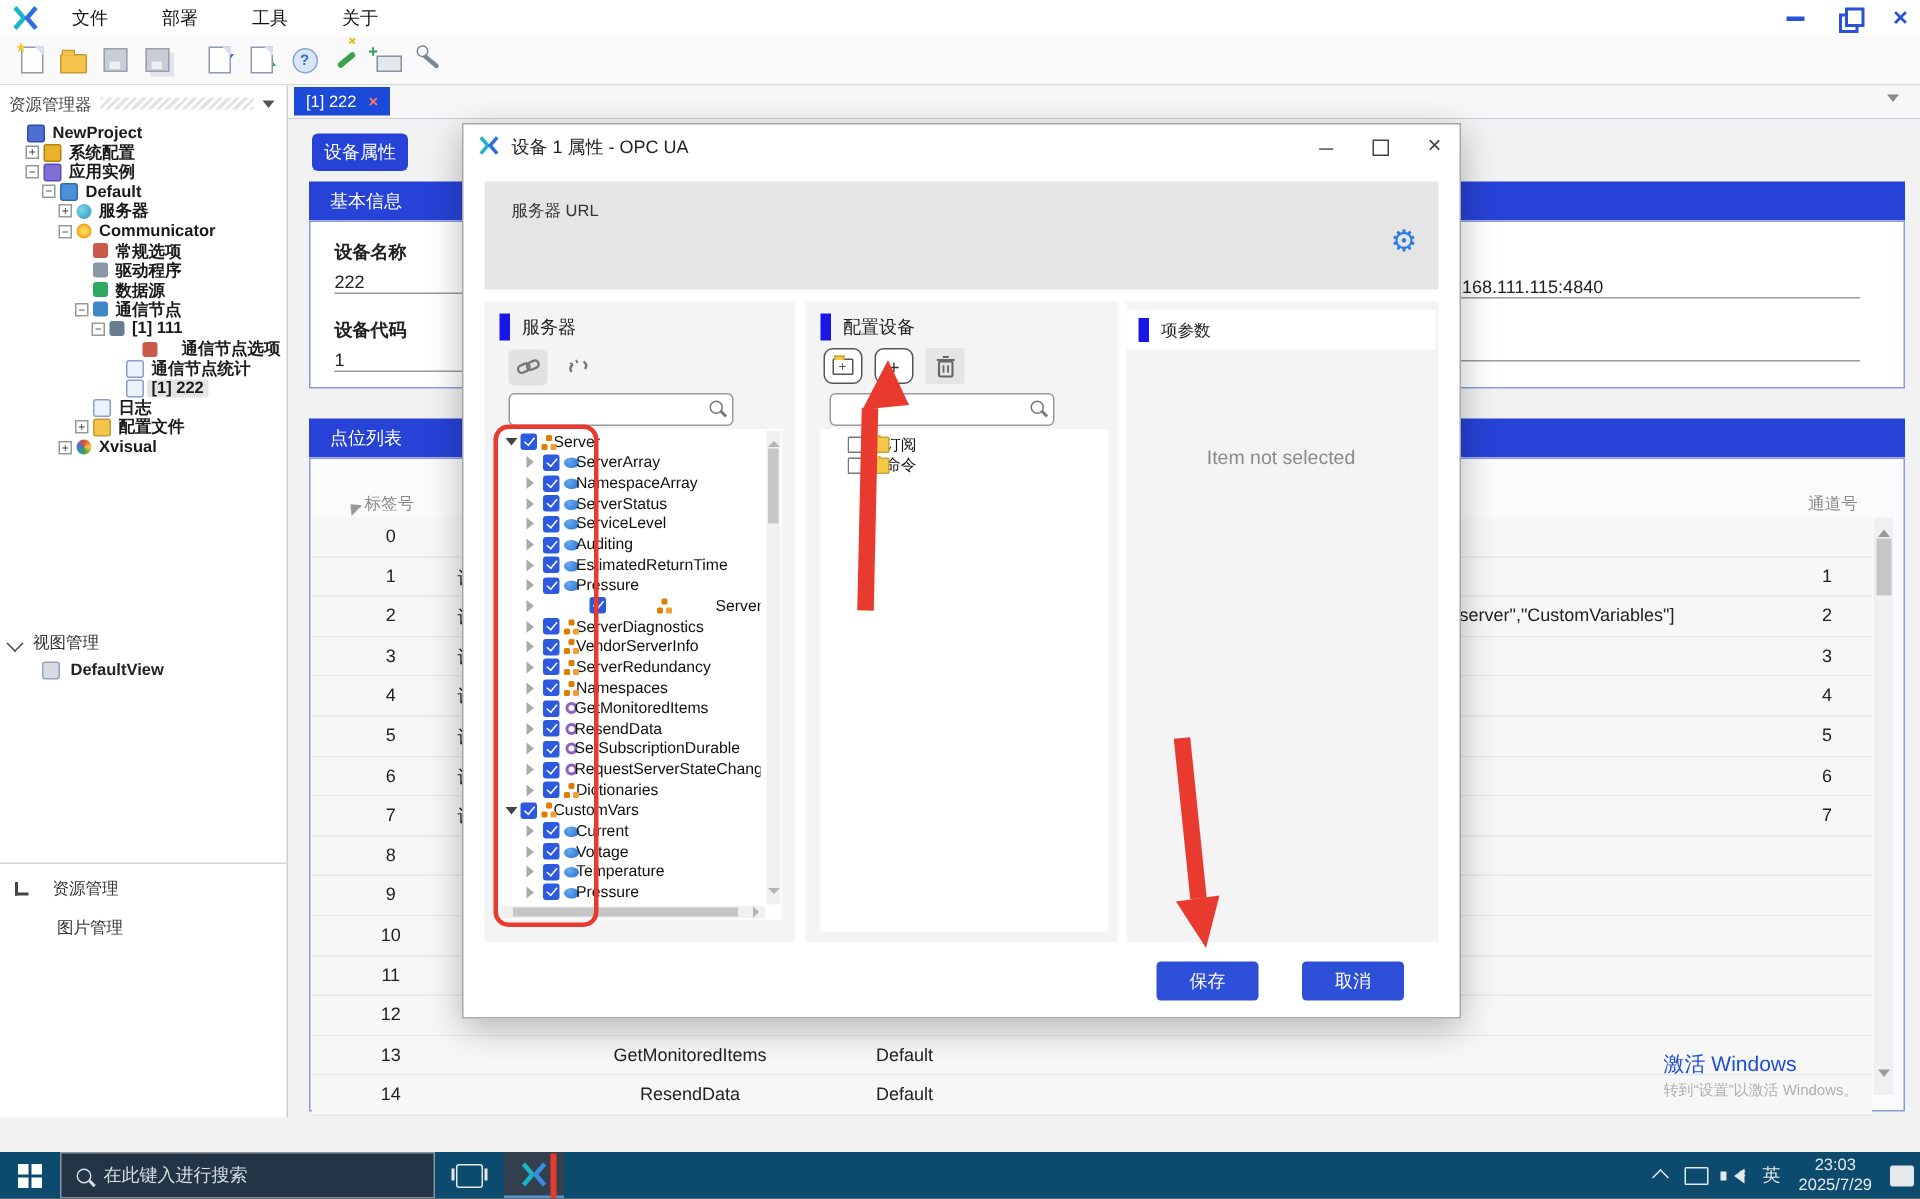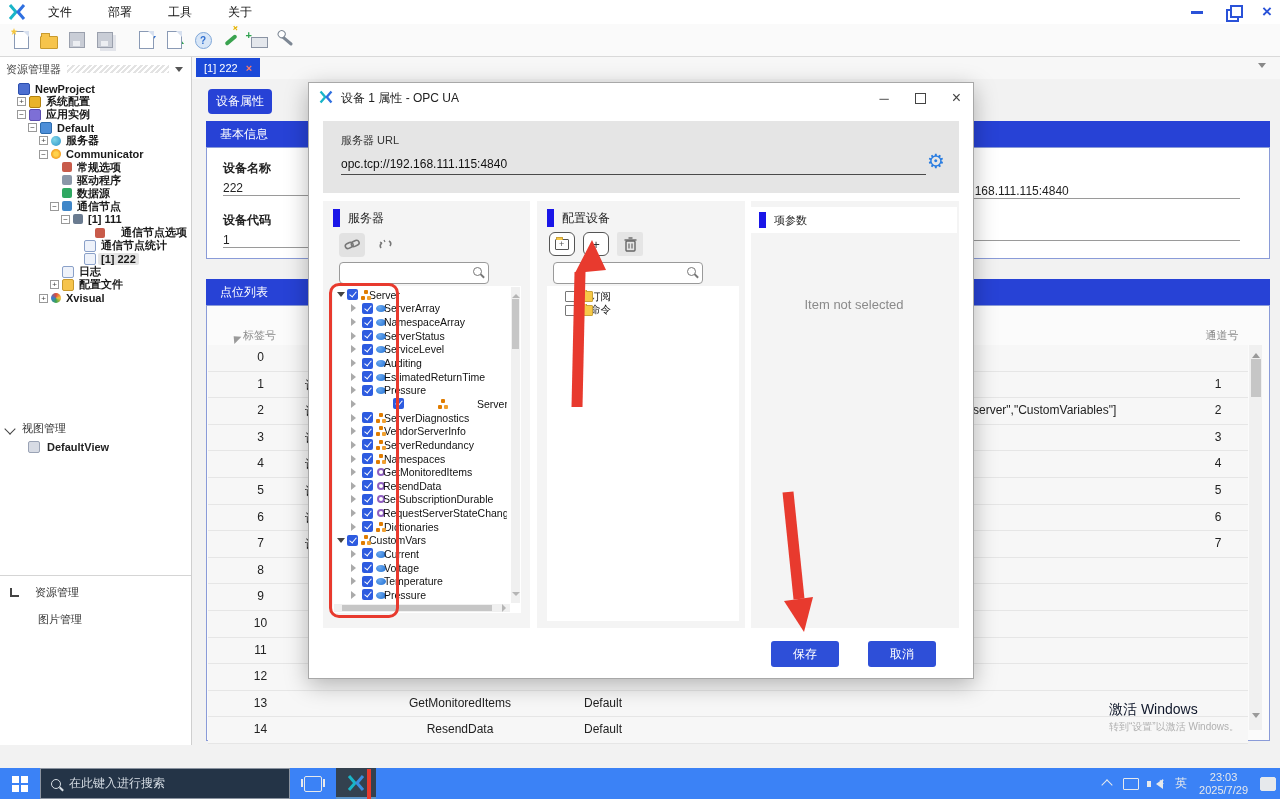--- a/index.html
+++ b/index.html
@@ -76,21 +76,21 @@
   .fldlbl{font-size:12px;color:#222;font-weight:bold;}
   .fldval{font-size:12px;color:#222;border-bottom:1px solid #9a9a9a;}
   #points-panel{left:14px;top:226px;width:1064px;height:436px;background:#fbfbfb;border:1px solid #8a9bd8;box-sizing:border-box;}
   .th{font-size:11px;color:#8a8a8a;position:absolute;}
   .sorttri{width:0;height:0;border:5px solid transparent;border-bottom:6px solid #9a9a9a;transform:rotate(-45deg);}
   .trow{position:relative;width:1040px;height:25.6px;border-bottom:1px solid #e6e6e6;background:#f7f7f7;font-size:12px;color:#222;}
   .trow span{position:absolute;top:5px;}
   .vsb{position:absolute;background:#f0f0f0;}
   .sbthumb{position:absolute;background:#c6c6c6;}
   .sbarrow{position:absolute;width:0;height:0;border:4px solid transparent;}
-  .watermark1{font-size:14px;color:#0f172a;}
+  .watermark1{font-size:14px;color:#1d4ed8;}
   .watermark2{font-size:10px;color:#b0b0b0;}
   
   #dialog{left:308px;top:82px;width:664px;height:595px;background:#fff;border:1px solid #a8a8a8;box-shadow:0 6px 22px rgba(0,0,0,.28);z-index:10;}
   #dlg-title{position:absolute;left:0;top:0;width:100%;height:30px;display:flex;align-items:center;padding-left:10px;box-sizing:border-box;gap:8px;font-size:12px;color:#222;}
   .dlg-btns{position:absolute;right:12px;top:0;height:30px;display:flex;align-items:center;gap:26px;color:#444;font-size:13px;}
   #dlg-url{position:absolute;left:14px;top:38px;width:636px;height:72px;background:#e5e5e5;}
   #dlg-url .l{position:absolute;left:18px;top:12px;font-size:11px;color:#333;}
   #dlg-url .v{position:absolute;left:18px;top:36px;width:585px;font-size:12px;color:#111;border-bottom:1.5px solid #4a4a4a;padding-bottom:3px;}
   .gear{position:absolute;right:14px;top:30px;font-size:20px;color:#2a7de1;line-height:20px;}
   .dpanel{position:absolute;top:118px;height:427px;background:#f4f4f4;}
@@ -116,21 +116,21 @@
   .oic-method{width:8px;height:8px;border-radius:50%;border:2px solid #8f5fc0;background:#fff;box-sizing:border-box;margin:1px;}
   .yfolder{width:12px;height:9px;background:#f7c948;border:1px solid #caa23a;border-radius:1px;position:relative;flex:none;margin-right:0;}
   .yfolder::before{content:'';position:absolute;left:0;top:-3px;width:5px;height:2px;background:#f7c948;border:1px solid #caa23a;border-bottom:none;}
   .dlgbtn{position:absolute;width:68px;height:26px;background:#2e4fd8;color:#fff;font-size:12px;border:none;border-radius:3px;display:flex;align-items:center;justify-content:center;}
   
   #anno-rect{left:329px;top:283px;width:64px;height:329px;border:3px solid #e83a2e;border-radius:10px;z-index:30;}
   #anno-svg{left:0;top:0;z-index:40;pointer-events:none;}
   #anno-tick{left:367px;top:769px;width:4px;height:30px;background:#e83a2e;z-index:60;}
   
   #statusbar{left:0;top:745px;width:1280px;height:23px;background:#fafafa;border-top:1px solid #d8d8d8;font-size:11px;color:#222;display:flex;align-items:center;padding-left:4px;box-sizing:border-box;}
-  #taskbar{left:0;top:768px;width:1280px;height:31px;background:#3b82f6;display:flex;align-items:center;z-index:50;}
+  #taskbar{left:0;top:768px;width:1280px;height:31px;background:#0c4a6e;display:flex;align-items:center;z-index:50;}
   .startic{width:16px;height:16px;display:grid;grid-template-columns:7px 7px;grid-template-rows:7px 7px;gap:2px;margin:0 12px;}
   .startic i{background:#fff;}
   #tb-search{width:250px;height:31px;background:#243447;border:1px solid #8a93a0;box-sizing:border-box;display:flex;align-items:center;gap:8px;padding-left:10px;color:#d6dde4;font-size:12px;}
   .mag2{width:8px;height:8px;border:1.7px solid #d6dde4;border-radius:50%;position:relative;flex:none;}
   .mag2::after{content:'';position:absolute;left:7px;top:8px;width:5px;height:1.7px;background:#d6dde4;transform:rotate(45deg);}
   .taskview{width:16px;height:14px;border:1.5px solid #e6e9ec;border-radius:2px;position:relative;margin:0 14px;}
   .taskview::before{content:'';position:absolute;left:-4px;top:2px;width:2px;height:8px;background:#e6e9ec;}
   .taskview::after{content:'';position:absolute;right:-4px;top:2px;width:2px;height:8px;background:#e6e9ec;}
   #tb-app{width:40px;height:31px;background:#33414f;border-bottom:2px solid #5a93c8;display:flex;align-items:center;justify-content:center;box-sizing:border-box;}
   #tb-right{position:absolute;right:4px;top:0;height:31px;display:flex;align-items:center;gap:12px;color:#e6e9ec;}
@@ -437,21 +437,20 @@
       <span>设备 1 属性 - OPC UA</span>
       <span class="dlg-btns">
         <span>─</span>
         <span style="font-size:11px;border:1.5px solid #444;width:9px;height:9px;display:inline-block;"></span>
         <span style="font-size:16px;">×</span>
       </span>
     </div>
 
     <div id="dlg-url">
       <span class="l">服务器 URL</span>
-      <span class="v">opc.tcp://192.168.111.115:4840</span>
       <span class="gear">⚙</span>
     </div>
 
     <div class="dpanel" style="left:14px;width:207px;">
       <div class="phead">
           <span class="chip"></span>
         <span class="ptitle">服务器</span>
         </div>
       <span class="abs" style="left:16px;top:32px;width:26px;height:24px;background:#e2e2e2;border-radius:4px;display:flex;align-items:center;justify-content:center;">
         <svg width="16" height="14" viewBox="0 0 16 14">

